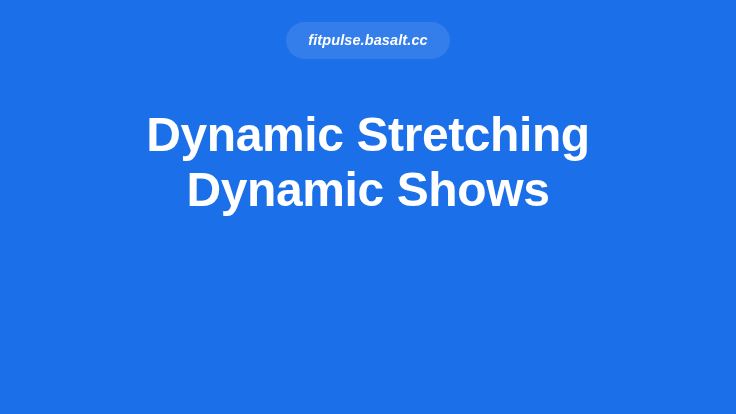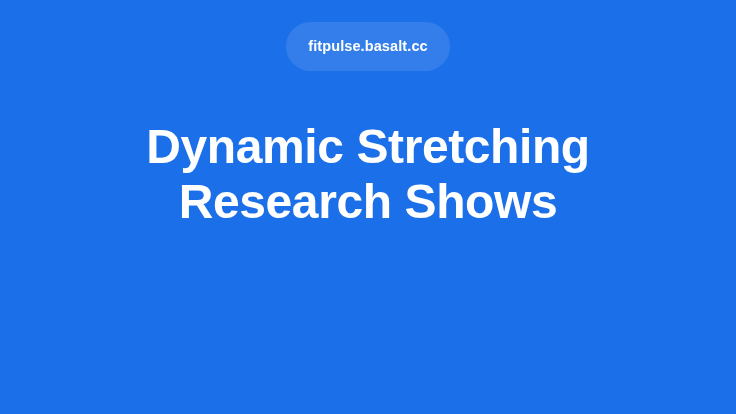--- a/index.html
+++ b/index.html
@@ -31,30 +31,31 @@
     width: 100%;
     display: flex;
     justify-content: center;
     margin-top: 22px;
   }
 
   .badge {
     display: inline-flex;
     align-items: center;
     justify-content: center;
-    height: 49px;
+    height: 37px;
     padding: 0 22px;
     border-radius: 999px;
     background: rgba(255, 255, 255, 0.105);
     color: #ffffff;
     font-size: 14.5px;
     font-weight: 700;
     letter-spacing: 0.1px;
     line-height: 1;
     white-space: nowrap;
+    font-style: italic;
     -webkit-font-smoothing: antialiased;
   }
 
   
   .headline-wrap {
     width: 100%;
     flex: 1;
     display: flex;
     flex-direction: column;
     align-items: center;
@@ -84,17 +85,17 @@
 
 <div class="card">
 
   <div class="badge-row">
     <div class="badge">fitpulse.basalt.cc</div>
   </div>
 
   <div class="headline-wrap">
     <h1 class="headline">
       <span class="line">Dynamic Stretching</span>
-      <span class="line">Research Shows</span>
+      <span class="line">Dynamic Shows</span>
     </h1>
   </div>
 
 </div>
 
 </body></html>

